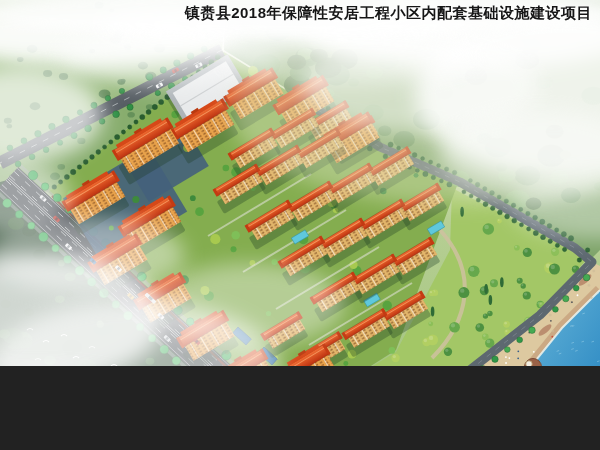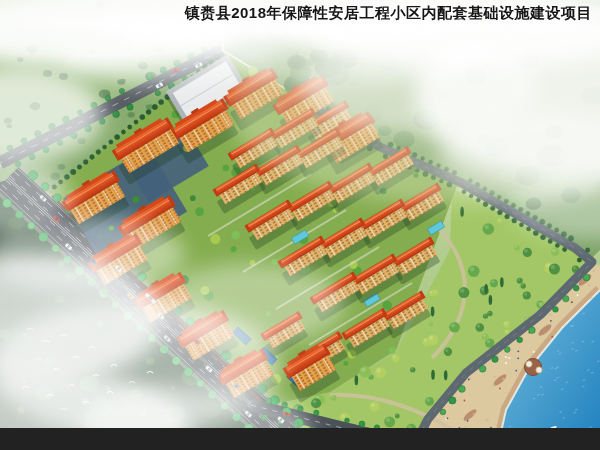--- a/index.html
+++ b/index.html
@@ -1,16 +1,16 @@
 <!DOCTYPE html>
 <html><head>
 <meta charset="utf-8">
 <style>
   html,body{margin:0;padding:0;background:#222;}
-  .stage{position:relative;width:600px;height:428px;overflow:hidden;background:#c2410c;
+  .stage{position:relative;width:600px;height:366px;overflow:hidden;background:#c2410c;
          font-family:"Liberation Sans",sans-serif;}
   .stage svg{position:absolute;left:0;top:0;display:block;}
   .title-bar{position:absolute;top:4px;left:0;right:8px;text-align:right;z-index:5;}
   .title-bar span{font-weight:700;font-size:15px;letter-spacing:.5px;color:#161616;
     text-shadow:0 0 4px rgba(255,255,255,.6),0 0 1px rgba(255,255,255,.5);}
 </style>
 </head>
 <body>
 
 <div class="stage">

